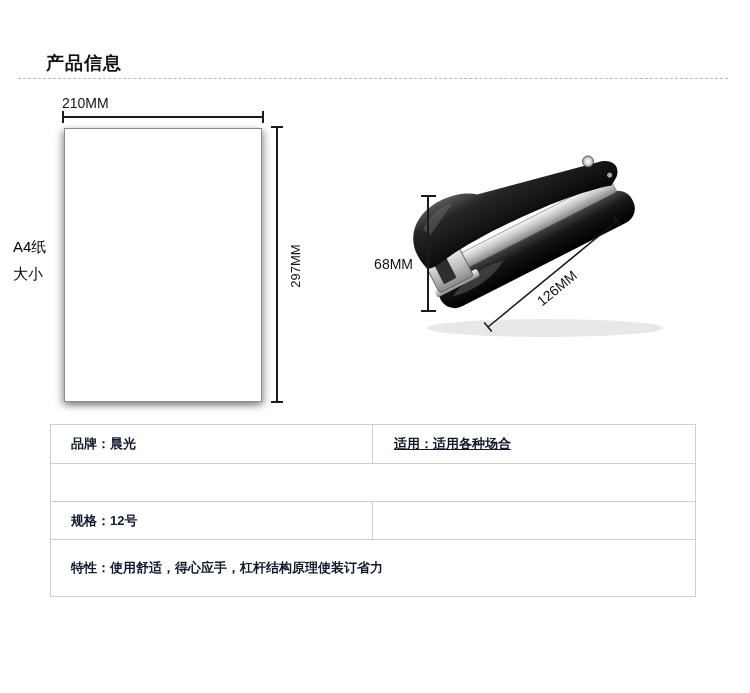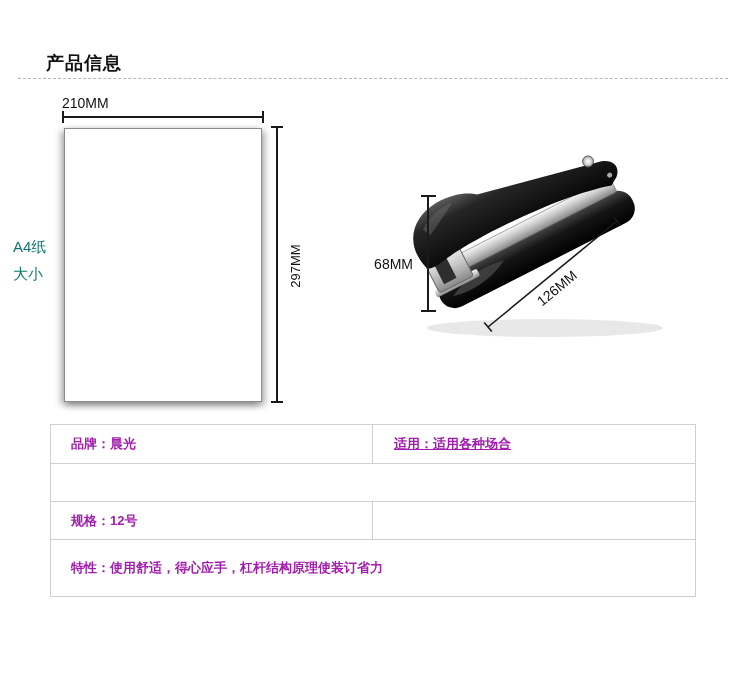--- a/index.html
+++ b/index.html
@@ -21,21 +21,21 @@
   }
 
   
   .a4-paper {
     position:absolute; left:64px; top:128px; width:198px; height:274px;
     background:#fff; border:1px solid #8c8c8c;
     box-shadow: 3px 3px 7px rgba(0,0,0,0.30), -3px 3px 7px rgba(0,0,0,0.30);
   }
   .a4-caption {
     position:absolute; left:13px; top:233px;
-    font-size:15px; line-height:27px; color:#0f766e; text-align:left;
+    font-size:15px; line-height:27px; color:#000000; text-align:left;
   }
   .dim-h {
     position:absolute; left:62px; top:111px; width:202px; height:12px;
   }
   .dim-h .bar { position:absolute; left:0; right:0; top:5px; border-top:2px solid #1a1a1a; }
   .dim-h .cap-left  { position:absolute; left:0; top:0; bottom:0; border-left:2px solid #1a1a1a; }
   .dim-h .cap-right { position:absolute; right:0; top:0; bottom:0; border-right:2px solid #1a1a1a; }
   .dim-h-label {
     position:absolute; left:62px; top:95px; width:202px;
     text-align:left; font-size:14px; color:#111;
@@ -54,21 +54,21 @@
 
   
   .stapler-figure { position:absolute; left:360px; top:132px; width:330px; height:220px; }
   .stapler-figure svg { display:block; width:330px; height:220px; }
   .svg-dim-text { font-family:"Liberation Sans","DejaVu Sans",sans-serif; font-size:14px; fill:#111; }
 
   
   .spec-table {
     position:absolute; left:50px; top:424px; width:646px;
     border:1px solid #cfcfcf; background:#fff;
-    font-size:13px; font-weight:bold; color:#a21caf;
+    font-size:13px; font-weight:bold; color:#0f172a;
   }
   .spec-row { display:flex; height:38px; border-top:1px solid #cfcfcf; }
   .spec-row.first { border-top:none; }
   .spec-cell-left {
     width:50%; border-right:1px solid #cfcfcf;
     display:flex; align-items:center; padding-left:20px;
   }
   .spec-cell-right {
     flex:1; display:flex; align-items:center; padding-left:21px;text-decoration:underline;
   }

